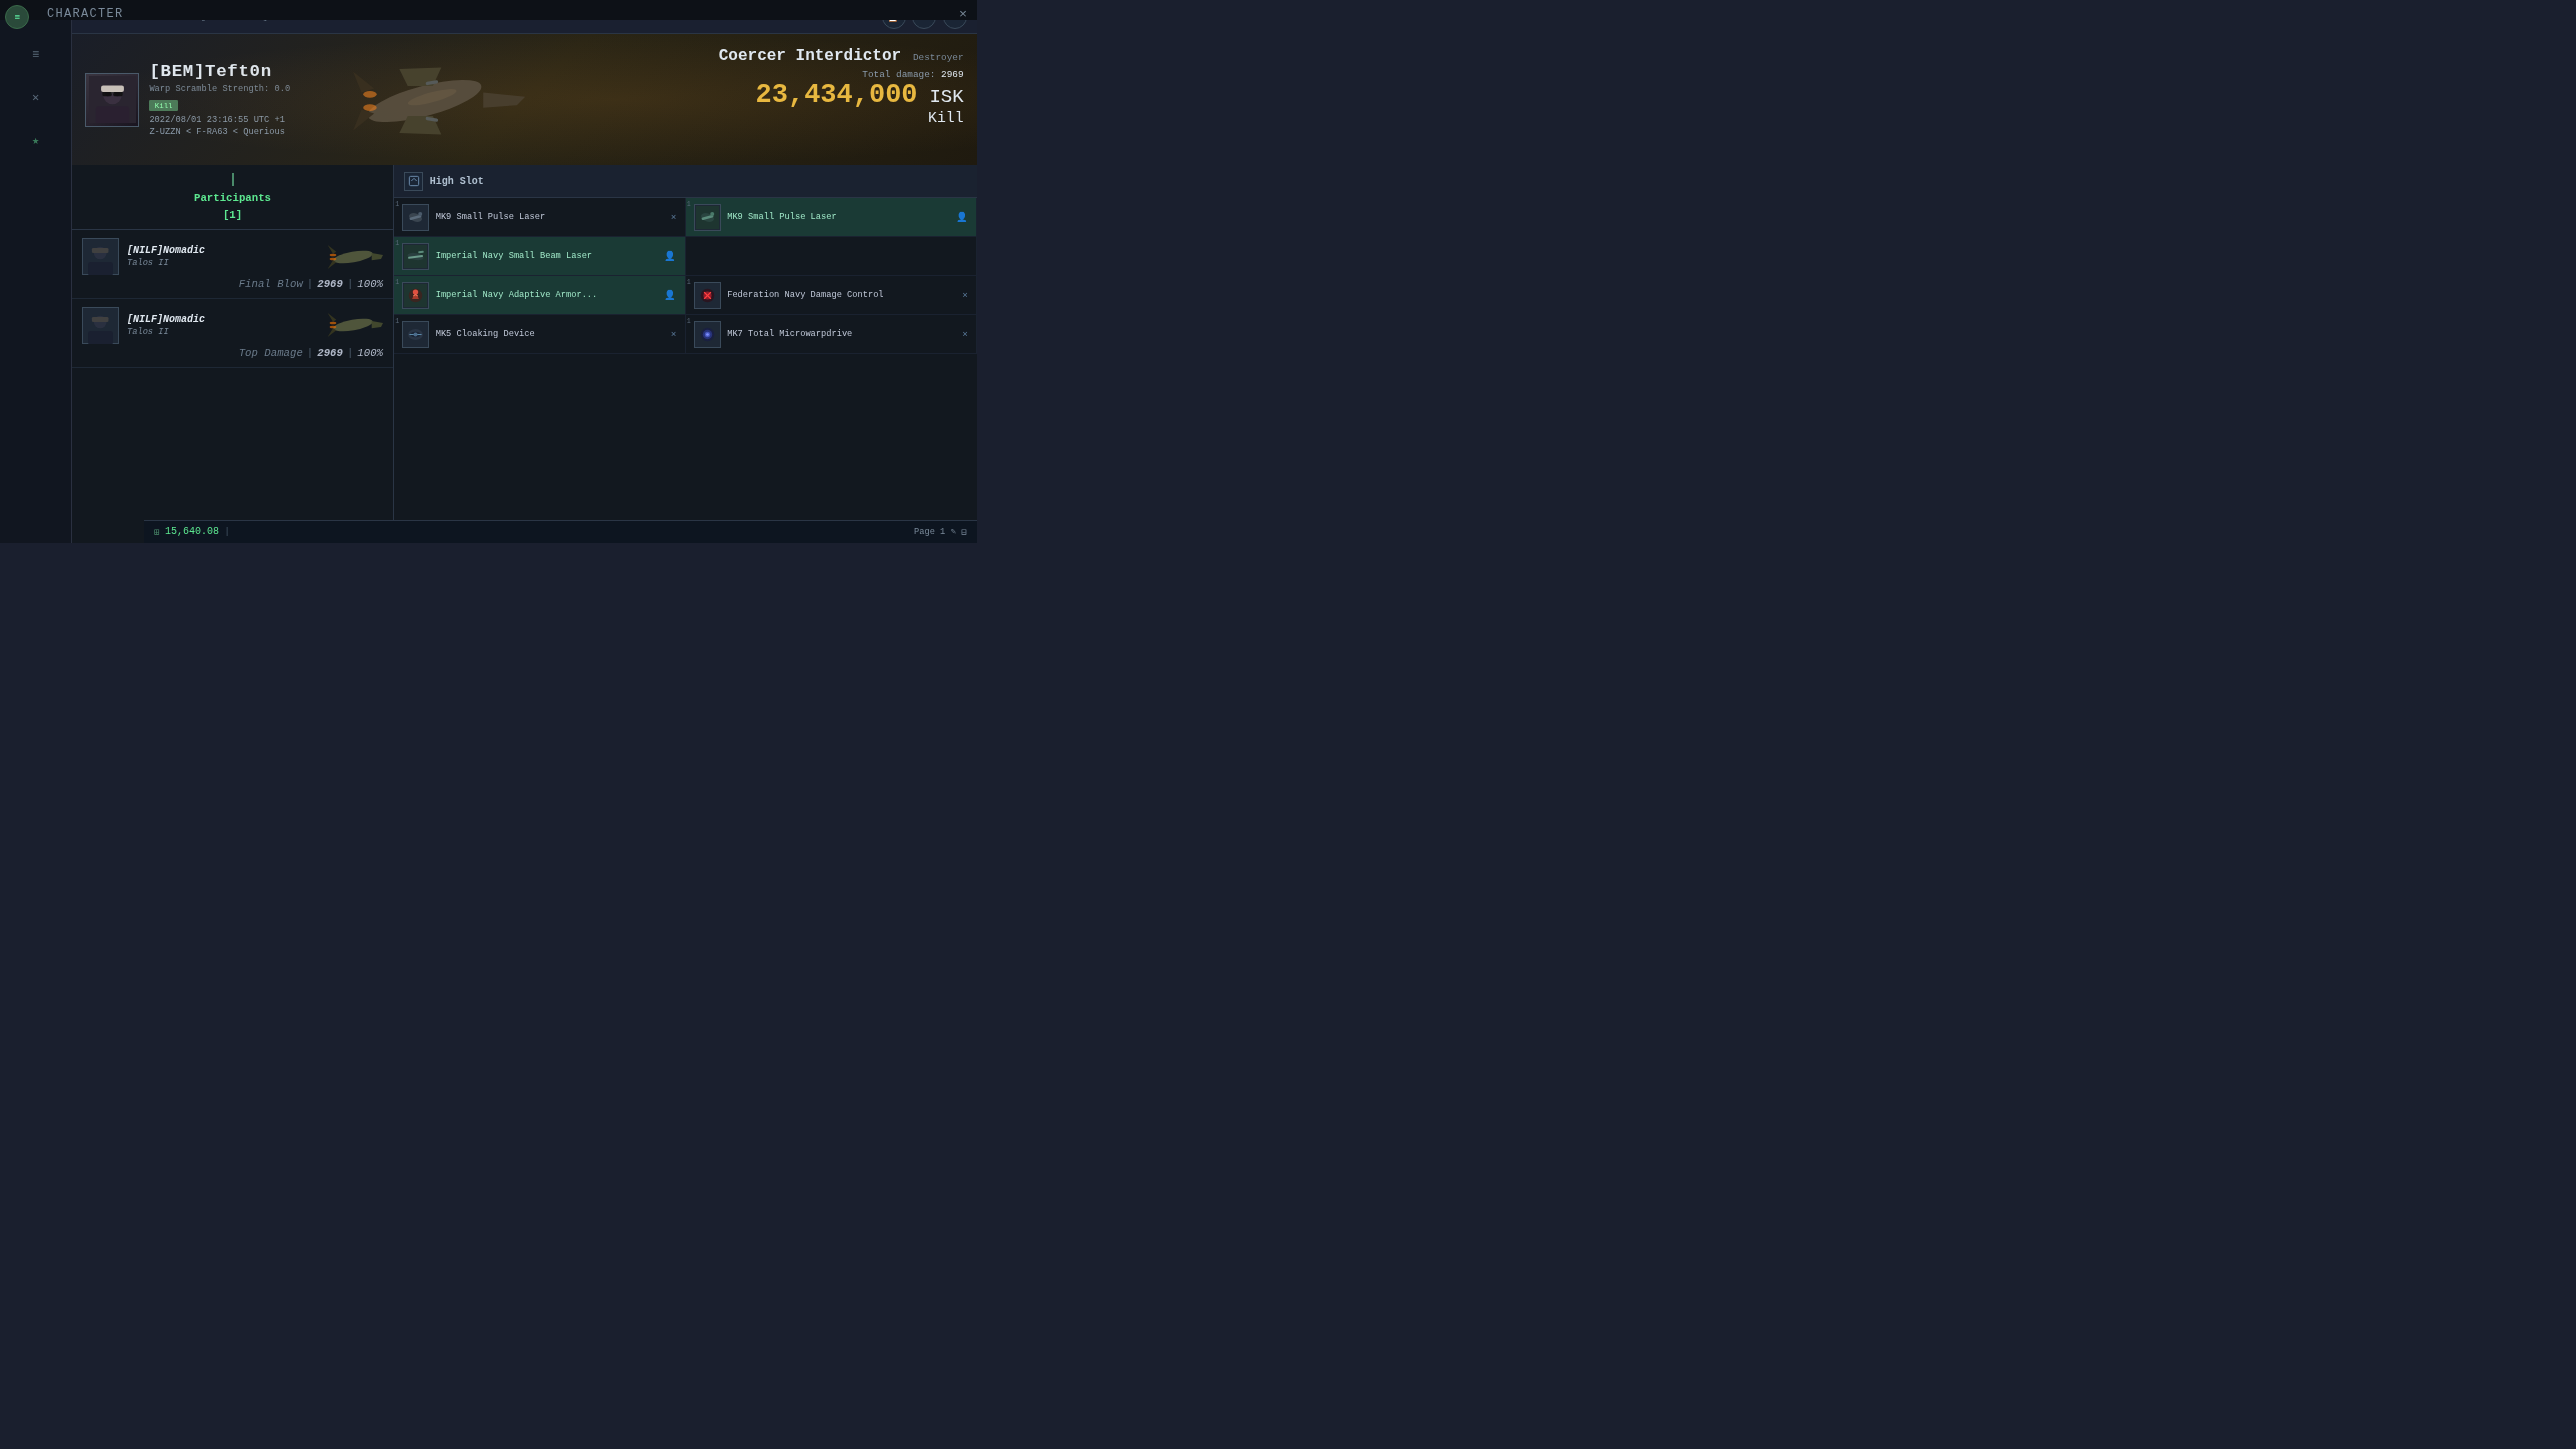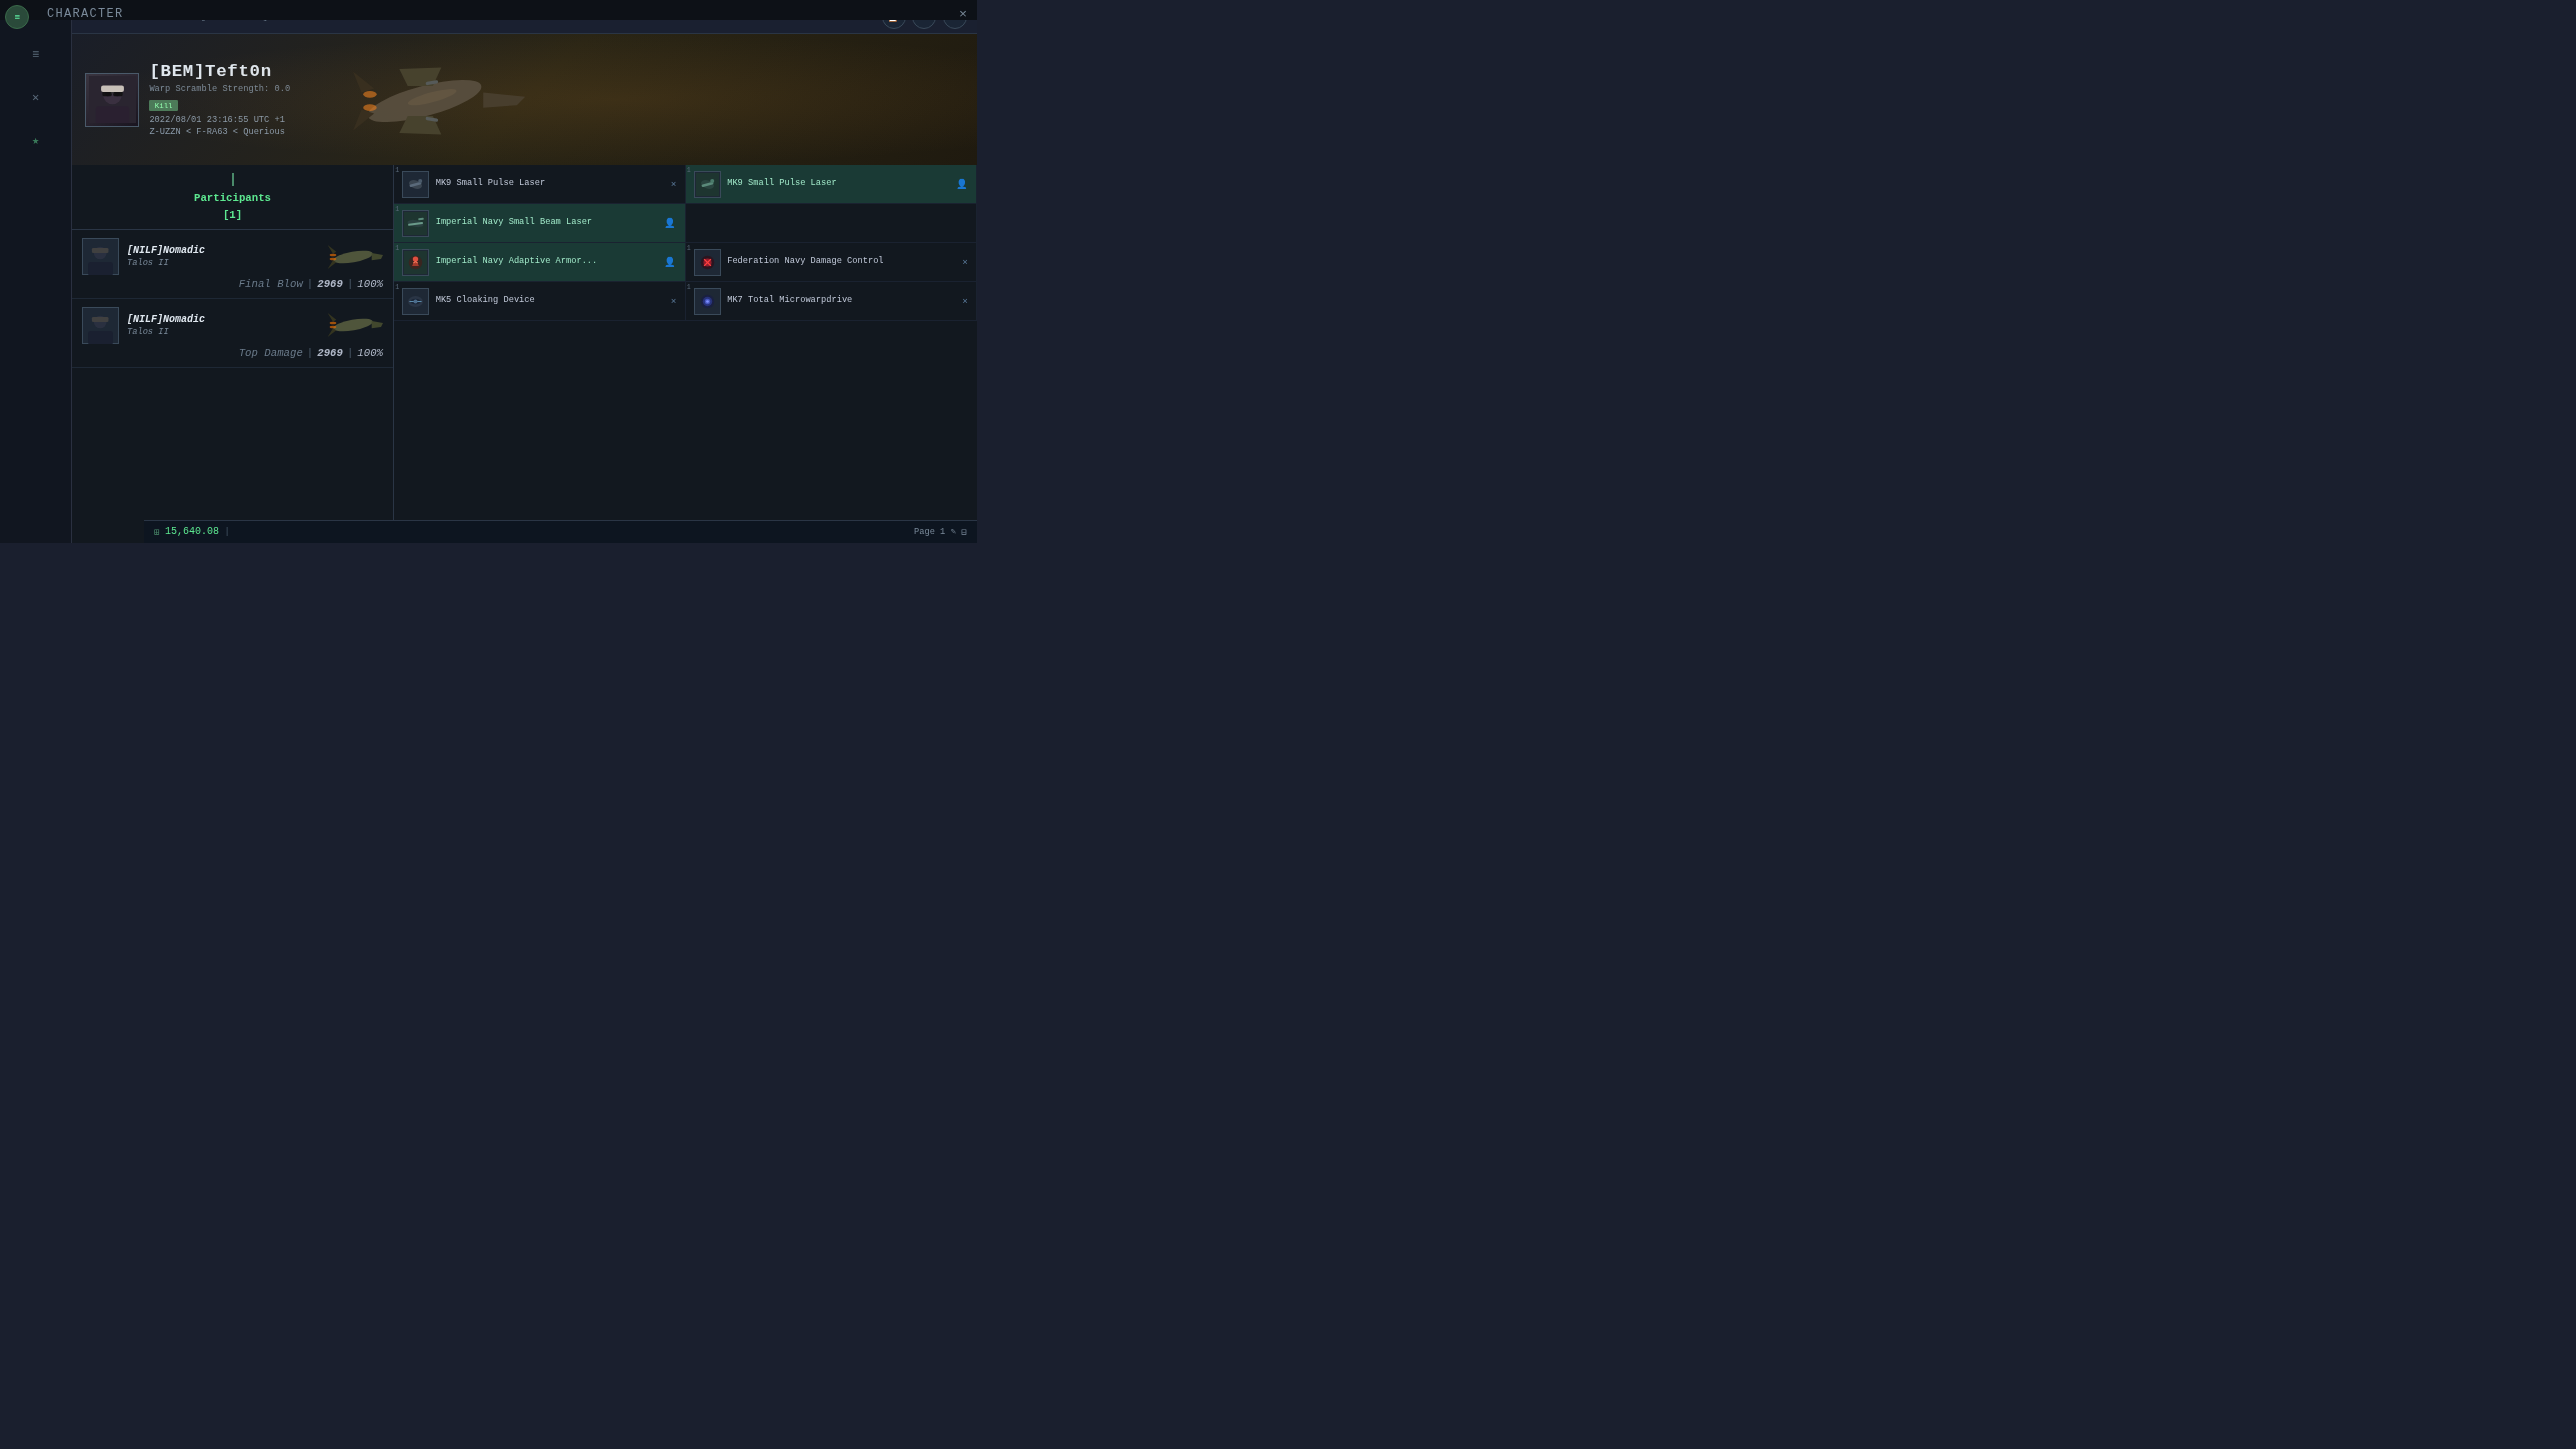--- a/index.html
+++ b/index.html
@@ -604,20 +604,37 @@
 
             <ellipse cx="-65" cy="-8" rx="8" ry="4" fill="#ff8820" opacity="0.6"></ellipse>
             <ellipse cx="-65" cy="8" rx="8" ry="4" fill="#ff8820" opacity="0.6"></ellipse>
 
             <rect x="5" y="-22" width="15" height="4" rx="2" fill="#5a6060" transform="rotate(-10)"></rect>
             <rect x="5" y="18" width="15" height="4" rx="2" fill="#5a6060" transform="rotate(10)"></rect>
           </g>
         </svg>
       </div>
 
+      <div class="ship-stats-right">
+        <div>
+          <span class="ship-name-big">Coercer Interdictor</span>
+          <span class="ship-class">Destroyer</span>
+        </div>
+        <div class="total-damage-line">
+          <span>Total damage:</span>
+          <span class="damage-value">2969</span>
+        </div>
+        <div>
+          <span class="isk-value">23,434,000</span>
+          <span class="isk-label">ISK</span>
+        </div>
+        <div style="text-align:right;">
+          <span class="kill-label">Kill</span>
+        </div>
+      </div>
     </div>
 
     <div class="lower-section">
 
       <div class="participants-panel">
         <div class="participants-header">
           <div class="section-bar"></div>
           <span class="participants-title">Participants</span>
           <span class="participants-title">[1]</span>
         </div>
@@ -690,20 +707,29 @@
             <span class="separator">|</span>
             <span class="stat-value">2969</span>
             <span class="separator">|</span>
             <span class="stat-percent">100%</span>
           </div>
         </div>
       </div>
 
       <div class="slots-panel">
 
+        <div class="slot-section-header">
+          <div class="slot-icon">
+            <svg width="12" height="12" viewBox="0 0 18 18">
+              <rect x="2" y="2" width="14" height="14" rx="2" fill="none" stroke="#6a8aaa" stroke-width="1.5"></rect>
+              <path d="M5 9 L9 5 L13 9" stroke="#6a8aaa" stroke-width="1.5" fill="none"></path>
+            </svg>
+          </div>
+          <span class="slot-title">High Slot</span>
+        </div>
 
         <div class="slot-grid">
 
           <div class="slot-item">
             <span class="slot-number">1</span>
             <div class="slot-item-icon">
               <svg width="23" height="23" viewBox="0 0 34 34">
                 <rect width="34" height="34" fill="#1e2835"></rect>
                 <ellipse cx="17" cy="17" rx="10" ry="6" fill="#3a4550" transform="rotate(20 17 17)"></ellipse>
                 <rect x="8" y="15" width="18" height="4" rx="2" fill="#5a6a7a" transform="rotate(-15 17 17)"></rect>

